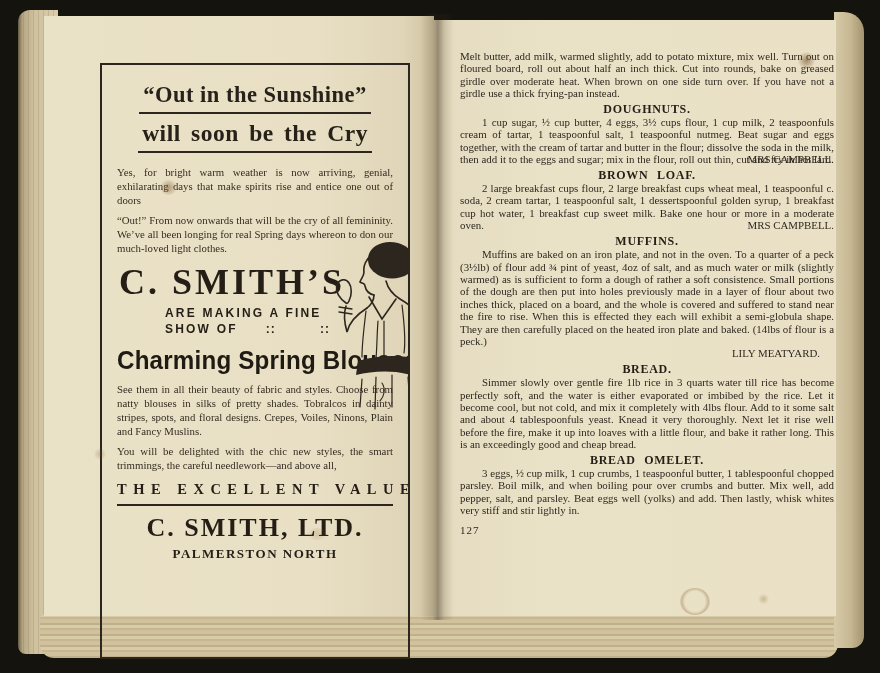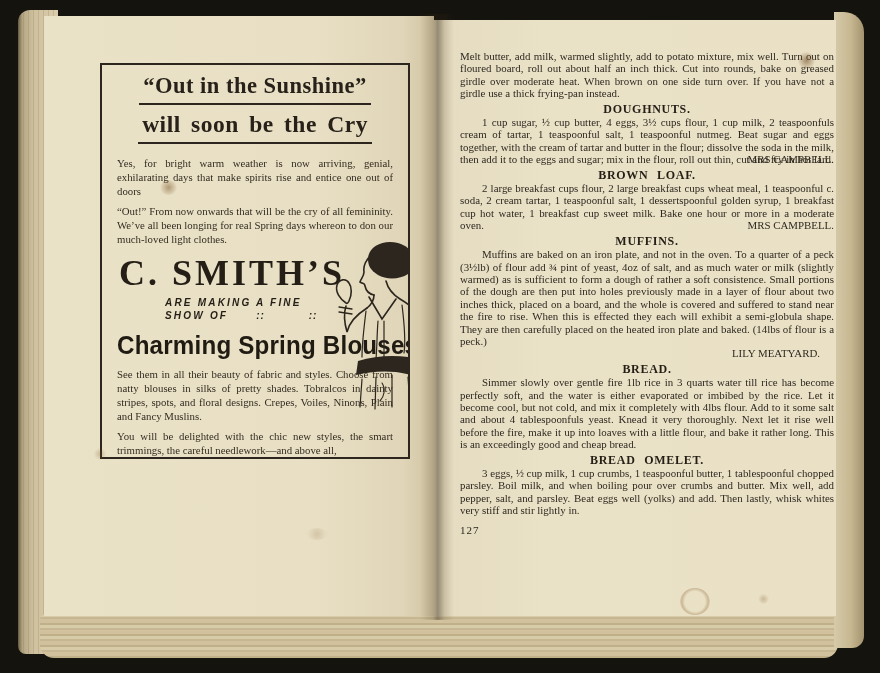--- a/index.html
+++ b/index.html
@@ -52,41 +52,41 @@
   .s3 { left:798px; top:52px;  width:17px; height:17px;
         background: radial-gradient(circle, rgba(104,66,26,.55), rgba(104,66,26,.04) 70%); }
   .s4 { left:680px; top:588px; width:30px; height:27px;
         background: radial-gradient(circle, rgba(140,100,50,0) 50%, rgba(140,100,50,.33) 66%, rgba(140,100,50,0) 80%); }
   .s5 { left:758px; top:594px; width:11px; height:10px;
         background: radial-gradient(circle, rgba(130,92,44,.30), rgba(130,92,44,.02) 70%); }
   .s6 { left:306px; top:528px; width:22px; height:12px; border-radius:50%;
         background: radial-gradient(circle, rgba(130,92,44,.20), rgba(130,92,44,.02) 70%); }
   
   .ad {
-    position:absolute; left:56px; top:47px; width:310px; height:396px;
-    border:2px solid #2c261e; padding:8px 15px 10px; overflow:hidden;
+    position:absolute; left:56px; top:47px; width:310px; height:596px;
+    border:2px solid #2c261e; padding:17px 15px 10px; overflow:hidden;
   }
   .ad-headline { text-align:center; font-weight:bold; color:#27211a; }
   .ad-headline .line {
     display:inline-block; border-bottom:2px solid #2c261e;
     padding: 0 4px 4px; margin-bottom:6px; letter-spacing:.5px; white-space:nowrap;
   }
   .ad-headline .l1 { font-size:22.5px; }
   .ad-headline .l2 { font-size:23.5px; word-spacing:4px; }
   .ad-p {
     font-size:10.8px; line-height:1.3; text-align:justify;
     margin:6px 0; color:#342c21;
   }
   .brand {
     font-size:36px; font-weight:bold; letter-spacing:3px;
     margin:4px 0 3px 2px; color:#241e16; white-space:nowrap;
   }
   .sub {
     font-family:"Liberation Sans", sans-serif; font-weight:bold;
-    font-size:10px; letter-spacing:2.2px; margin:2px 0 0 48px; color:#241e16;font-style:italic;
+    font-size:12px; letter-spacing:2.2px; margin:2px 0 0 48px; color:#241e16;
   }
   .sub .colons { letter-spacing:1px; word-spacing:40px; margin-left:28px; }
   .product {
     font-family:"Liberation Sans", sans-serif; font-weight:bold;
     font-size:26px; letter-spacing:.2px; margin:9px 0 4px;
     color:#1f1a12; transform:scaleX(.93); transform-origin:left center; white-space:nowrap;
   }
   .values {
     font-size:14.5px; font-weight:bold; letter-spacing:6.5px; text-align:center;
     border-bottom:2px solid #2c261e; padding-bottom:6px; margin:9px 0 7px;

